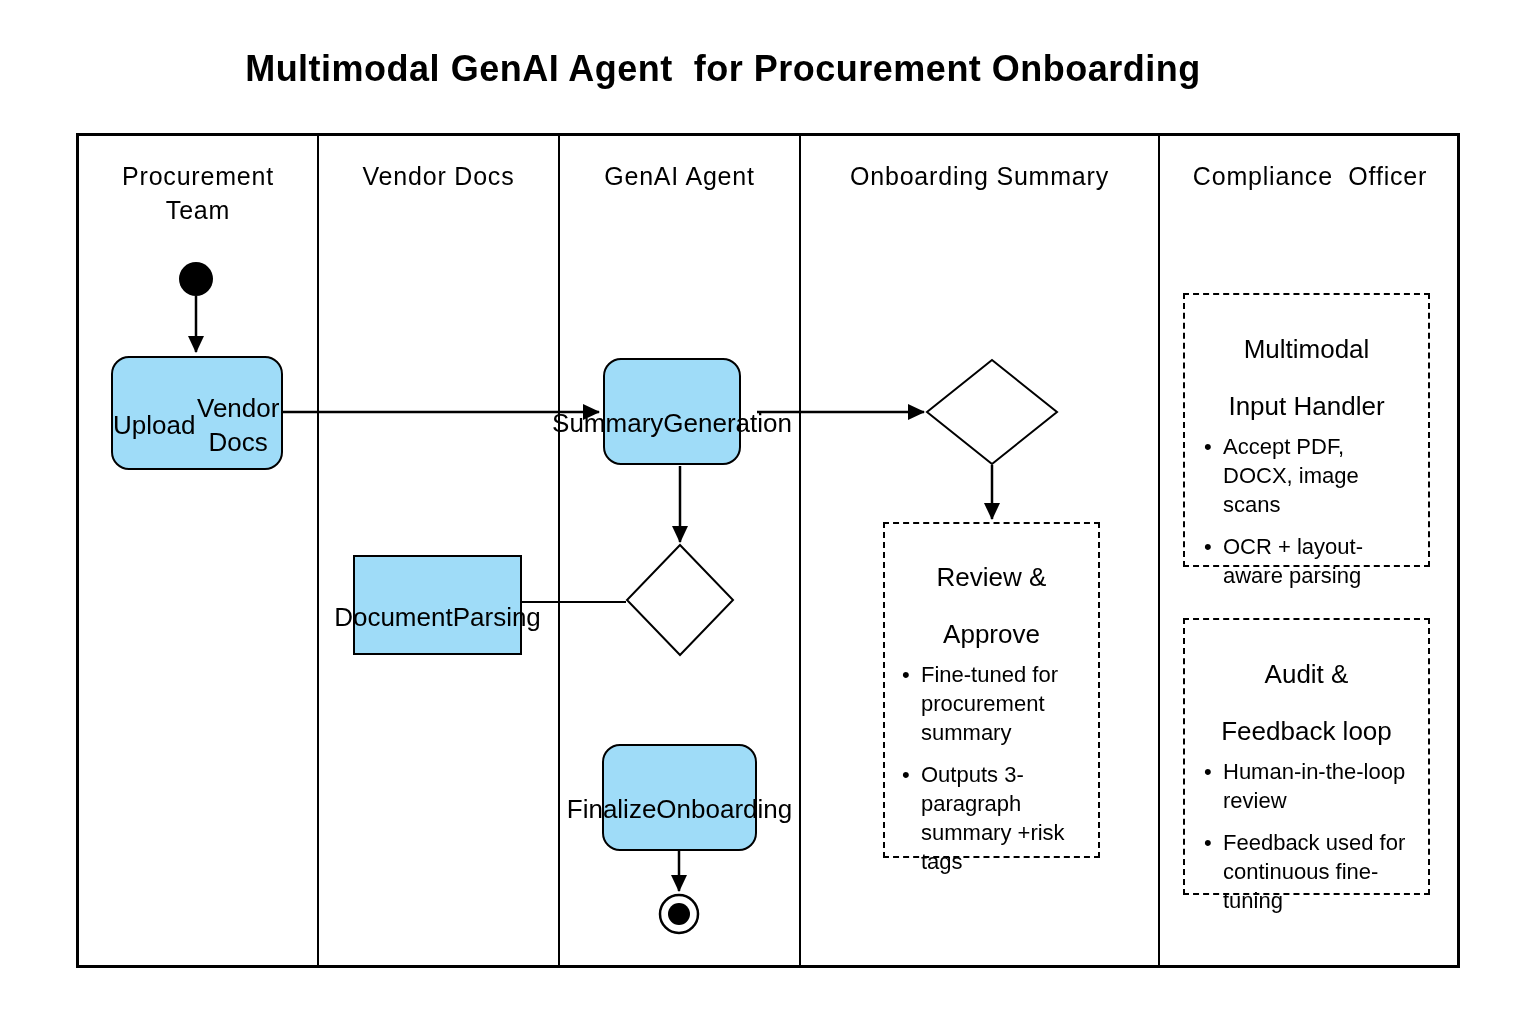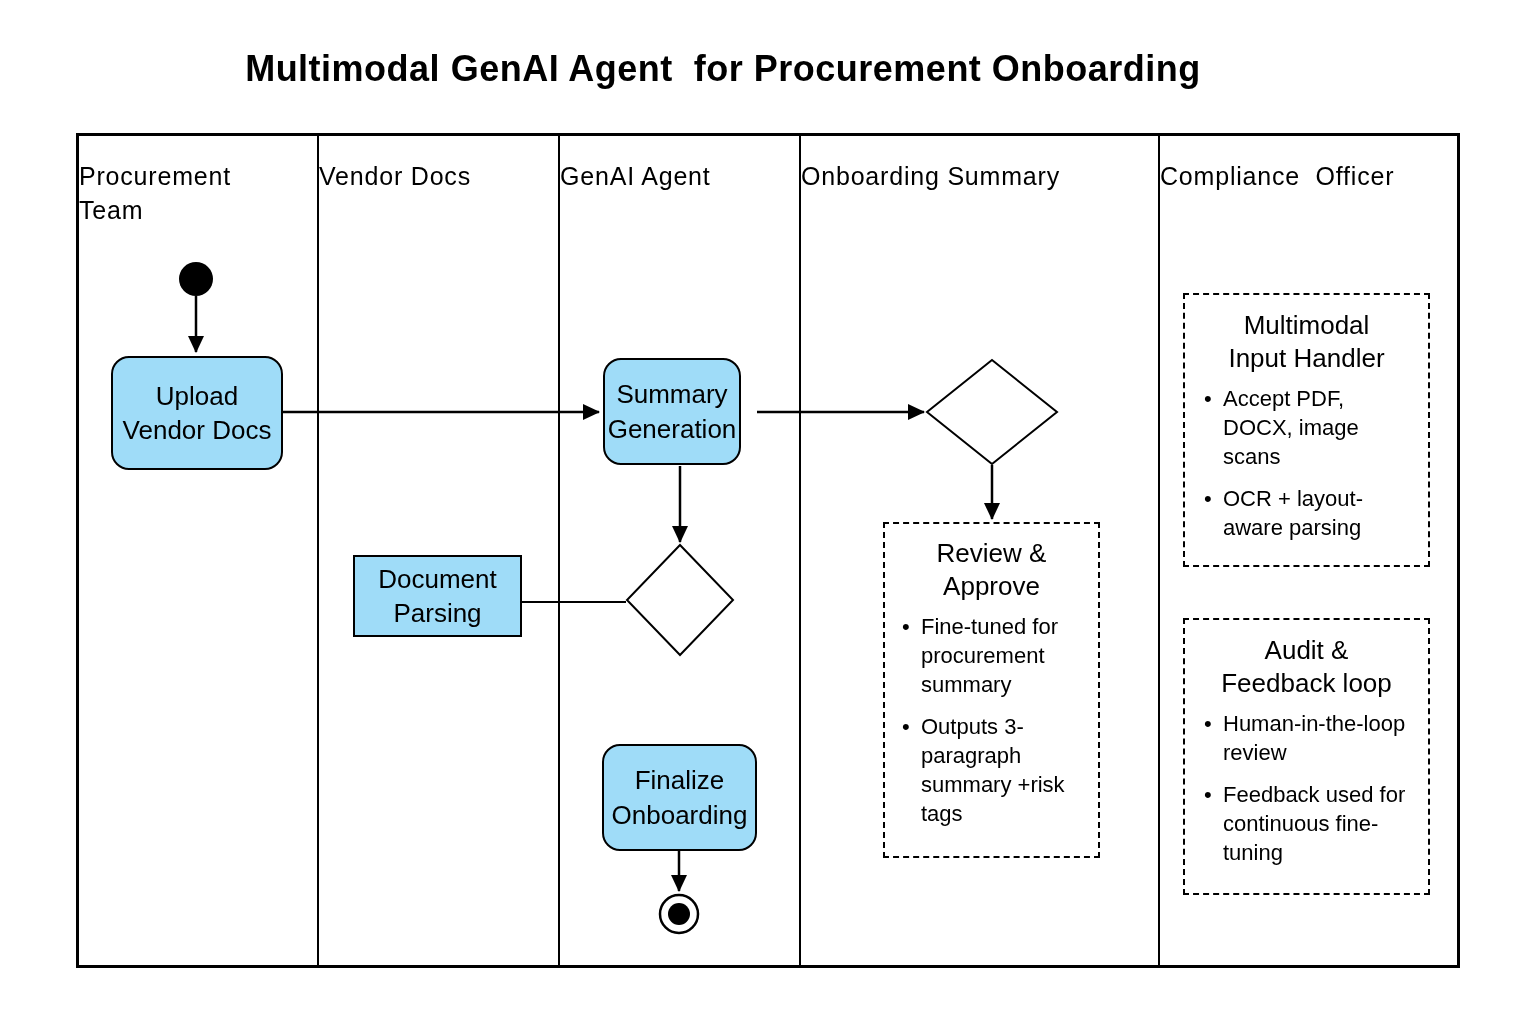--- a/index.html
+++ b/index.html
@@ -36,36 +36,37 @@
   .lane-divider {
     position: absolute;
     top: 133px;
     height: 835px;
     width: 2px;
     background: #000000;
   }
   .lane-header {
     position: absolute;
     top: 160px;
+    text-align: center;
     font-size: 25px;
     letter-spacing: 0.8px;
     line-height: 1.35;
     white-space: pre-wrap;
   }
   .svg-layer {
     position: absolute;
     left: 0; top: 0;
     width: 1536px;
     height: 1024px;
     pointer-events: none;
   }
   .node {
     position: absolute;
     display: flex;
-    flex-direction: column;
+    flex-direction: row;
     align-items: center;
     justify-content: center;
     text-align: center;
     font-size: 26px;
     line-height: 1.32;
     border: 2.5px solid #000000;
   }
   .node.rounded { border-radius: 18px; }
   .note {
     position: absolute;
@@ -85,21 +86,21 @@
     line-height: 1.32;
     margin-bottom: 13px;
   }
   .note .bullet-item:last-child { margin-bottom: 0; }
   .note .bullet-marker {
     flex: 0 0 22px;
     text-align: left;
     padding-left: 3px;
   }
   .note .bullet-text { flex: 1 1 auto; }
-  .line-block { display: block; }
+  .line-block { display: block; margin-top: 24px; }
 </style>
 </head>
 <body>
 
 <div class="stage">
 
   <div class="title">Multimodal GenAI Agent  for Procurement Onboarding</div>
 
   <div class="frame"></div>
   <div class="lane-divider" style="left:317px"></div>
@@ -148,21 +149,21 @@
   <div class="node rounded" style="left:111px;top:356px;width:172px;height:114px;background:#9fdcf8">
     <span class="line-block">Upload</span>
     <span class="line-block">Vendor Docs</span>
   </div>
 
   <div class="node rounded" style="left:603px;top:358px;width:138px;height:107px;background:#9fdcf8">
     <span class="line-block">Summary</span>
     <span class="line-block">Generation</span>
   </div>
 
-  <div class="node" style="left:353px;top:555px;width:169px;height:82px;background:#9fdcf8;border-width:2px">
+  <div class="node" style="left:353px;top:555px;width:169px;height:100px;background:#9fdcf8;border-width:2px">
     <span class="line-block">Document</span>
     <span class="line-block">Parsing</span>
   </div>
 
   <div class="node rounded" style="left:602px;top:744px;width:155px;height:107px;background:#9fdcf8">
     <span class="line-block">Finalize</span>
     <span class="line-block">Onboarding</span>
   </div>
 
   <div class="note" style="left:883px;top:522px;width:217px;height:336px">

